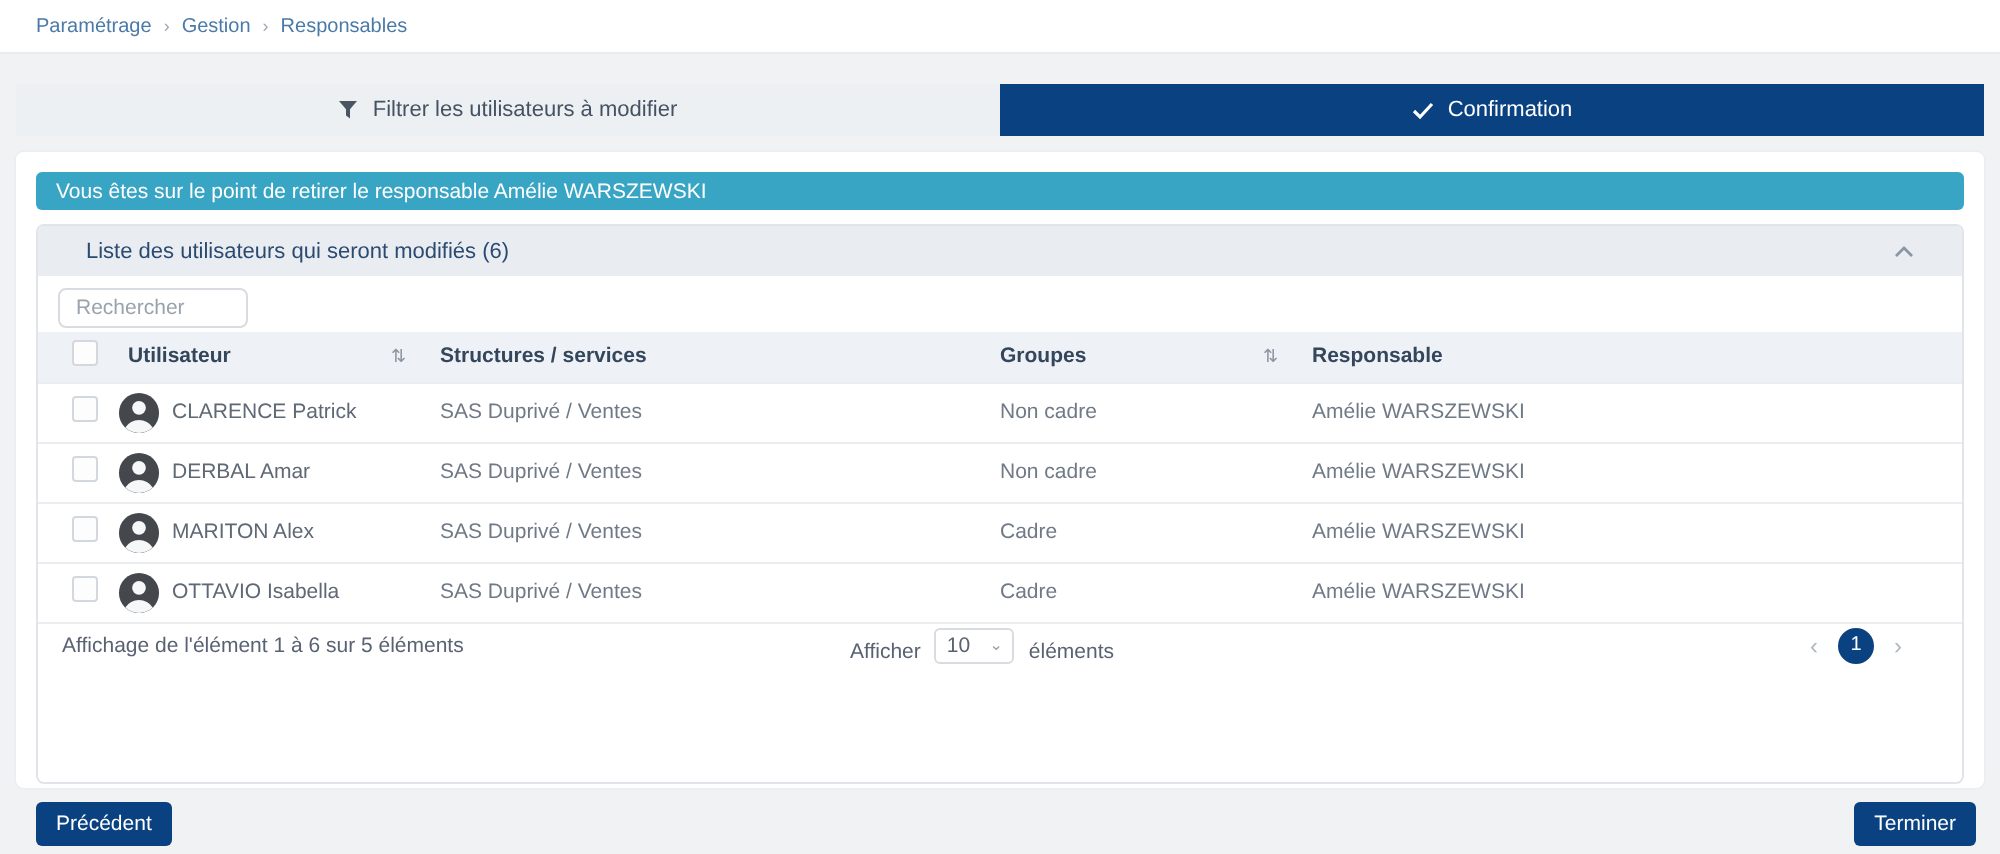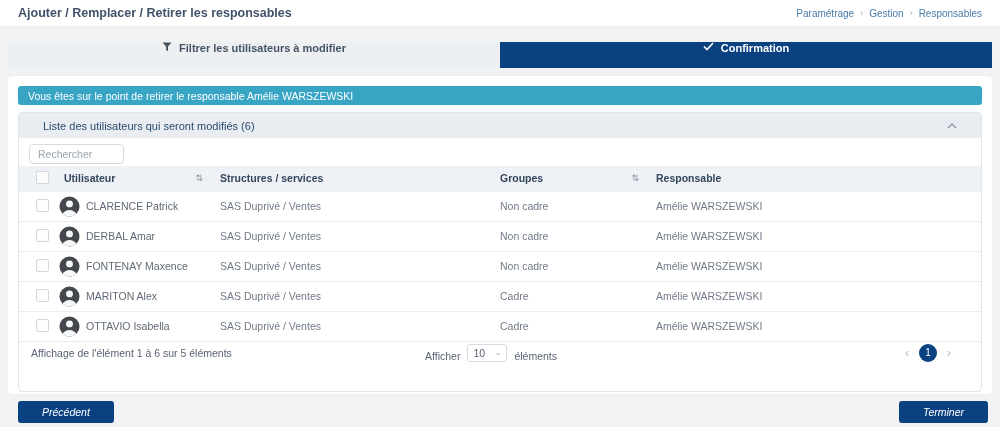--- a/index.html
+++ b/index.html
@@ -18,22 +18,22 @@
     padding:0 18px;
   }
   .page-title { font-size:12.5px; font-weight:700; color:#42526b; }
   .breadcrumb { display:flex; align-items:center; gap:6px; font-size:10px; }
   .breadcrumb .crumb { color:#4a7aa8; cursor:pointer; }
   .breadcrumb .sep { color:#9aa5b1; font-size:9px; }
 
   
   .tabs { display:flex; margin:15px 8px 0 8px; height:26px; }
   .tab {
-    flex:1; display:flex; align-items:flex-start; justify-content:center; gap:7px;
-    font-size:11px; cursor:pointer;font-weight:bold;
+    flex:1; display:flex; align-items:center; justify-content:center; gap:7px;
+    font-size:11px; cursor:pointer;
   }
   .tab.inactive { background:#edf0f3; color:#445262; }
   .tab.active  { background:#0a4181; color:#ffffff; }
   .tab .t-icon { display:inline-flex; align-items:center; }
 
   
   .card {
     background:#ffffff; margin:8px 8px 0 8px; height:318px;
     border-radius:4px; box-shadow:0 0 0 1px #eceef1;
     padding:10px 10px 2px 10px;
@@ -97,29 +97,28 @@
   .pg-arrow { color:#aeb6bf; font-size:12px; cursor:pointer; }
   .pg-current {
     width:18px; height:18px; border-radius:50%; background:#0a4181; color:#fff;
     font-size:10px; display:flex; align-items:center; justify-content:center; cursor:pointer;
   }
 
   
   .actions { display:flex; justify-content:space-between; margin:7px 8px 0 18px; padding-right:4px; }
   .btn {
     background:#0a4181; color:#ffffff; border:none; border-radius:3px;
-    font-size:10.5px; font-family:inherit; padding:6px 24px; cursor:pointer;
-    height:22px; line-height:10px;font-style:italic;
+    font-size:10.5px; font-family:inherit; padding:6px 10px; cursor:pointer;
+    height:22px; line-height:10px;
   }
 </style>
 </head>
 <body>
 
 <div class="topbar">
-  <div class="page-title">Ajouter / Remplacer / Retirer les responsables</div>
   <div class="breadcrumb">
     <span class="crumb">Paramétrage</span>
     <span class="sep">›</span>
     <span class="crumb">Gestion</span>
     <span class="sep">›</span>
     <span class="crumb">Responsables</span>
   </div>
 </div>
 
 <div class="tabs">
@@ -227,38 +226,20 @@
           <path d="M3.8 18.6 A8.6 8.6 0 0 1 18.2 18.6 A10.5 10.5 0 0 1 3.8 18.6 Z" fill="#f6f7f8"></path>
         </svg>
         <span>DERBAL Amar</span>
       </span>
     </td>
     <td>SAS Duprivé / Ventes</td>
     <td>Non cadre</td>
     <td>Amélie WARSZEWSKI</td>
   </tr>
 
-  <tr>
-    <td class="cell-check">
-      <span class="checkbox"></span>
-    </td>
-    <td class="cell-user">
-      <span class="user-flex">
-        <svg class="avatar" viewBox="0 0 22 22">
-          <circle cx="11" cy="11" r="10.5" fill="#44484c"></circle>
-          <circle cx="11" cy="8.3" r="3.6" fill="#f6f7f8"></circle>
-          <path d="M3.8 18.6 A8.6 8.6 0 0 1 18.2 18.6 A10.5 10.5 0 0 1 3.8 18.6 Z" fill="#f6f7f8"></path>
-        </svg>
-        <span>FONTENAY Maxence</span>
-      </span>
-    </td>
-    <td>SAS Duprivé / Ventes</td>
-    <td>Non cadre</td>
-    <td>Amélie WARSZEWSKI</td>
-  </tr>
 
   <tr>
     <td class="cell-check">
       <span class="checkbox"></span>
     </td>
     <td class="cell-user">
       <span class="user-flex">
         <svg class="avatar" viewBox="0 0 22 22">
           <circle cx="11" cy="11" r="10.5" fill="#44484c"></circle>
           <circle cx="11" cy="8.3" r="3.6" fill="#f6f7f8"></circle>

